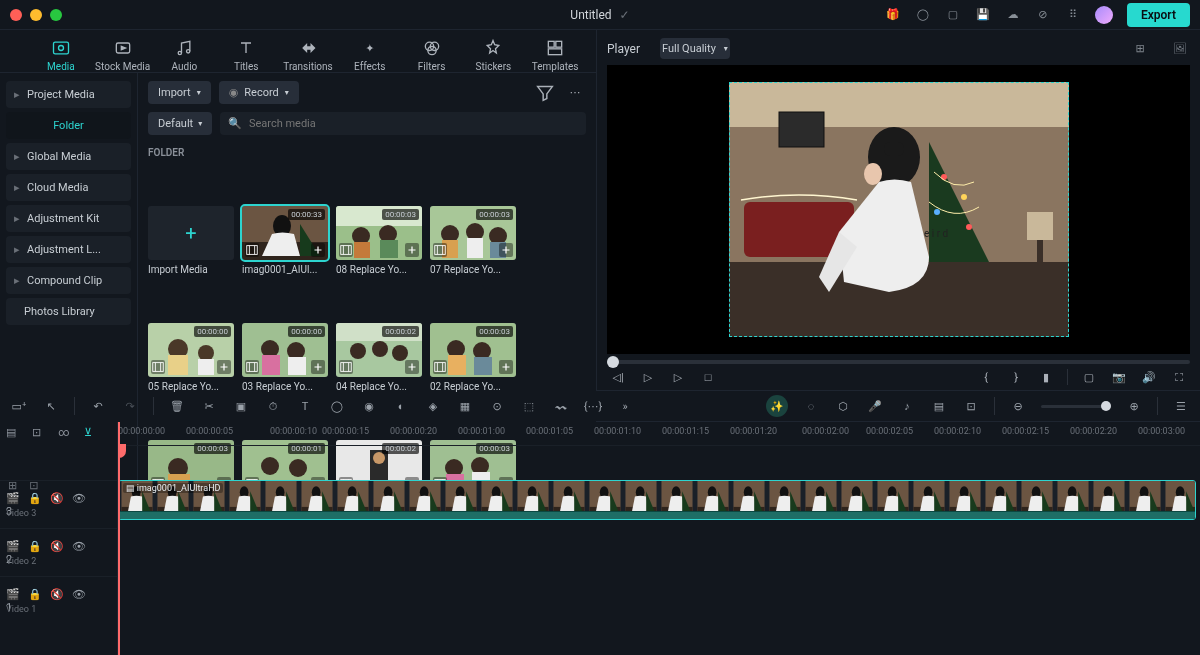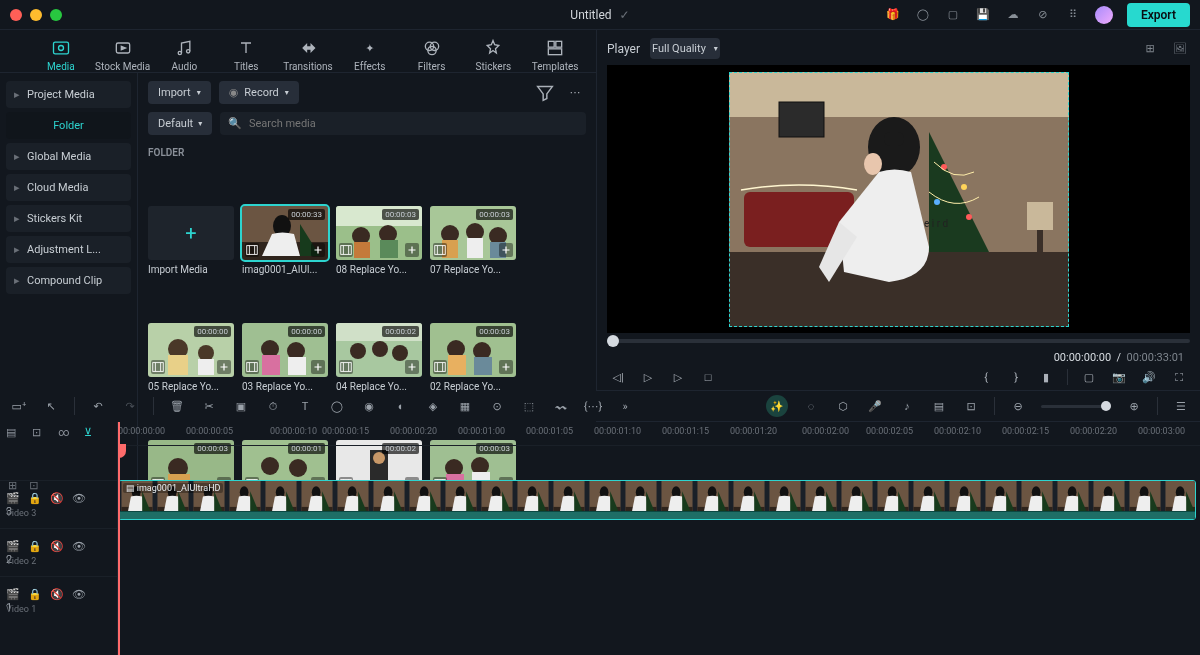--- a/index.html
+++ b/index.html
@@ -45,21 +45,21 @@
 .thumb{width:86px;height:54px;background:#2a3039;border-radius:3px;position:relative;overflow:hidden;margin-top:40px;}
 .thumb.import{background:#1e242c;display:flex;align-items:center;justify-content:center;color:#2dd4cf;font-size:20px;}
 .thumb.sel{outline:2px solid #2dd4cf;}
 .dur{position:absolute;top:3px;right:3px;background:rgba(0,0,0,0.65);font-size:8px;padding:1px 3px;border-radius:2px;}
 .thumb .cube{position:absolute;left:3px;bottom:3px;width:14px;height:14px;display:flex;align-items:center;justify-content:center;background:rgba(0,0,0,0.4);border-radius:2px;}
 .thumb .cube2{position:absolute;right:3px;bottom:3px;width:14px;height:14px;display:flex;align-items:center;justify-content:center;background:rgba(0,0,0,0.4);border-radius:2px;}
 .card .lbl{font-size:10px;color:#c7cdd3;white-space:nowrap;overflow:hidden;text-overflow:ellipsis;}
 .scene{width:100%;height:100%;}
 
 .preview { flex:1; background:#12171e; display:flex; flex-direction:column; padding:8px 10px 4px 10px;}
-.prev-top{display:flex;align-items:center;gap:10px;}
+.prev-top{display:flex;align-items:center;gap:20px;}
 .prev-title{font-size:12px;}
 .qual{background:#272e39;padding:4px 2px;border-radius:4px;display:flex;align-items:center;gap:8px;font-size:11px;cursor:pointer;}
 .prev-top .spacer{flex:1;}
 .prev-top .ic{width:20px;height:20px;display:flex;align-items:center;justify-content:center;color:#7e858d;cursor:pointer;}
 .vidwrap{flex:1;background:#000;margin-top:6px;position:relative;display:flex;align-items:center;justify-content:center;}
 .vframe{width:340px;height:255px;position:relative;}
 .vframe .sel-border{position:absolute;inset:0;border:1px dashed #2dd4cf;pointer-events:none;}
 .pbar{margin-top:6px;height:4px;background:#2a3039;border-radius:2px;position:relative;}
 .pbar .knob{position:absolute;left:0;top:-4px;width:12px;height:12px;border-radius:50%;background:#d5dae0;}
 .pctrl{display:flex;align-items:center;gap:12px;margin-top:8px;padding:0 2px;}
@@ -220,29 +220,32 @@
         <div class="side-item">
             <span class="chev">▸</span>
             <span>Global Media</span>
           </div>
         <div class="side-item">
             <span class="chev">▸</span>
             <span>Cloud Media</span>
           </div>
         <div class="side-item">
             <span class="chev">▸</span>
-            <span>Stickers Kit</span>
+            <span>Adjustment Kit</span>
           </div>
         <div class="side-item">
             <span class="chev">▸</span>
             <span>Adjustment L...</span>
           </div>
         <div class="side-item">
             <span class="chev">▸</span>
             <span>Compound Clip</span>
+          </div>
+        <div class="side-item" style="padding-left:18px;">
+            <span>Photos Library</span>
           </div>
         <div class="side-bottom">
           <span class="ic">⊞</span>
           <span class="ic">⊡</span>
           <span class="ic coll">‹</span>
         </div>
       </div>
 
       <div class="content">
         <div class="ctrls">
@@ -552,23 +555,20 @@
           <path d="M110 150 L90 195 L100 210 L128 165" fill="#e6e6e6"></path>
           <ellipse cx="144" cy="92" rx="9" ry="11" fill="#e8c6ad"></ellipse>
           <text x="195" y="155" font-size="10" fill="#222">e i r d</text>
         </svg>
         <div class="sel-border"></div>
       </div>
     </div>
     <div class="pbar">
         <div class="knob"></div>
       </div>
-    <div class="pctrl">
-      <div class="time"><span>00:00:00:00</span> &nbsp;/&nbsp; <span class="tot">00:00:33:01</span></div>
-    </div>
     <div class="pctrl2">
       <div class="ic">◁|</div>
       <div class="ic">▷</div>
       <div class="ic">▷</div>
       <div class="ic">□</div>
       <div class="spacer"></div>
       <div class="ic">{</div>
       <div class="ic">}</div>
       <div class="ic">▮</div>
       <div style="width:1px;height:16px;background:#2a3039;"></div>

